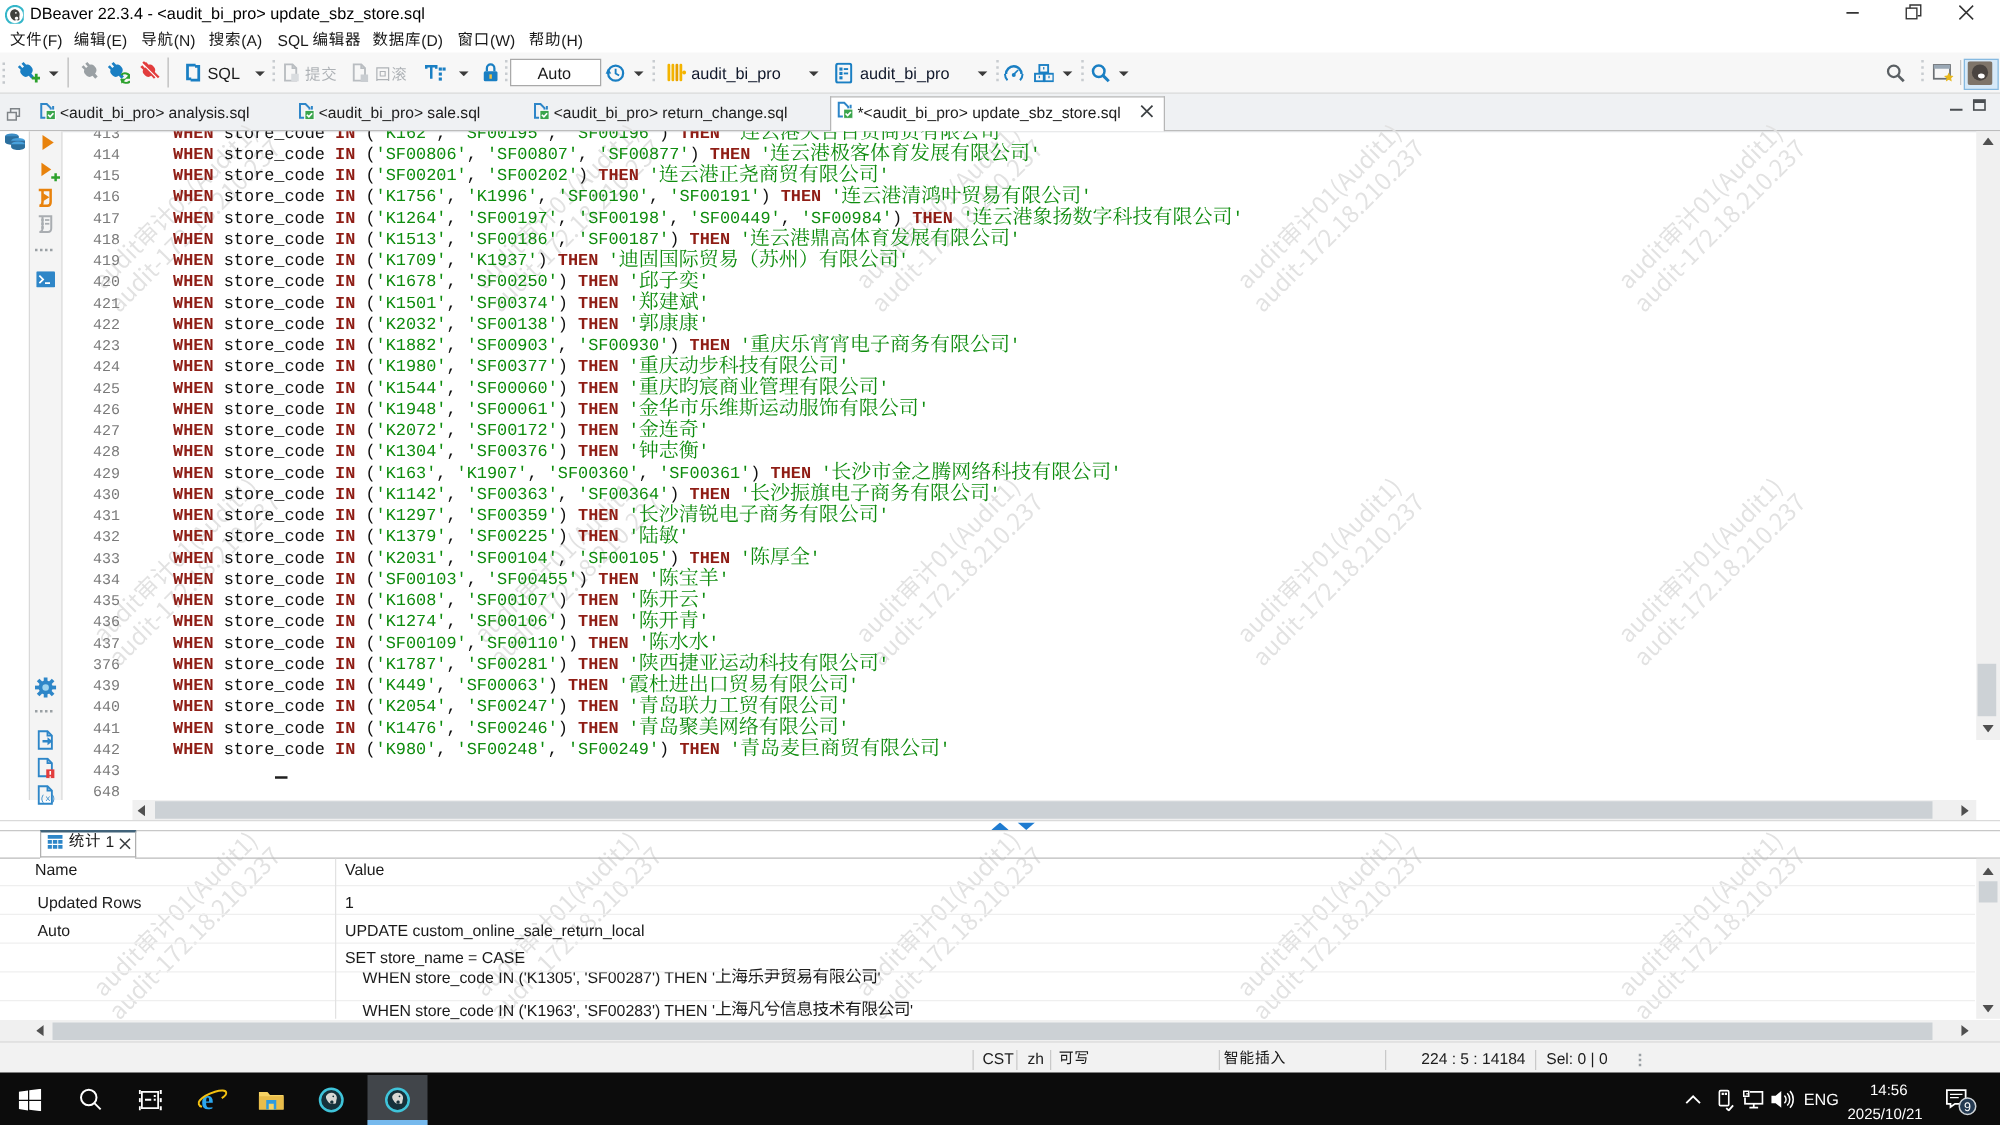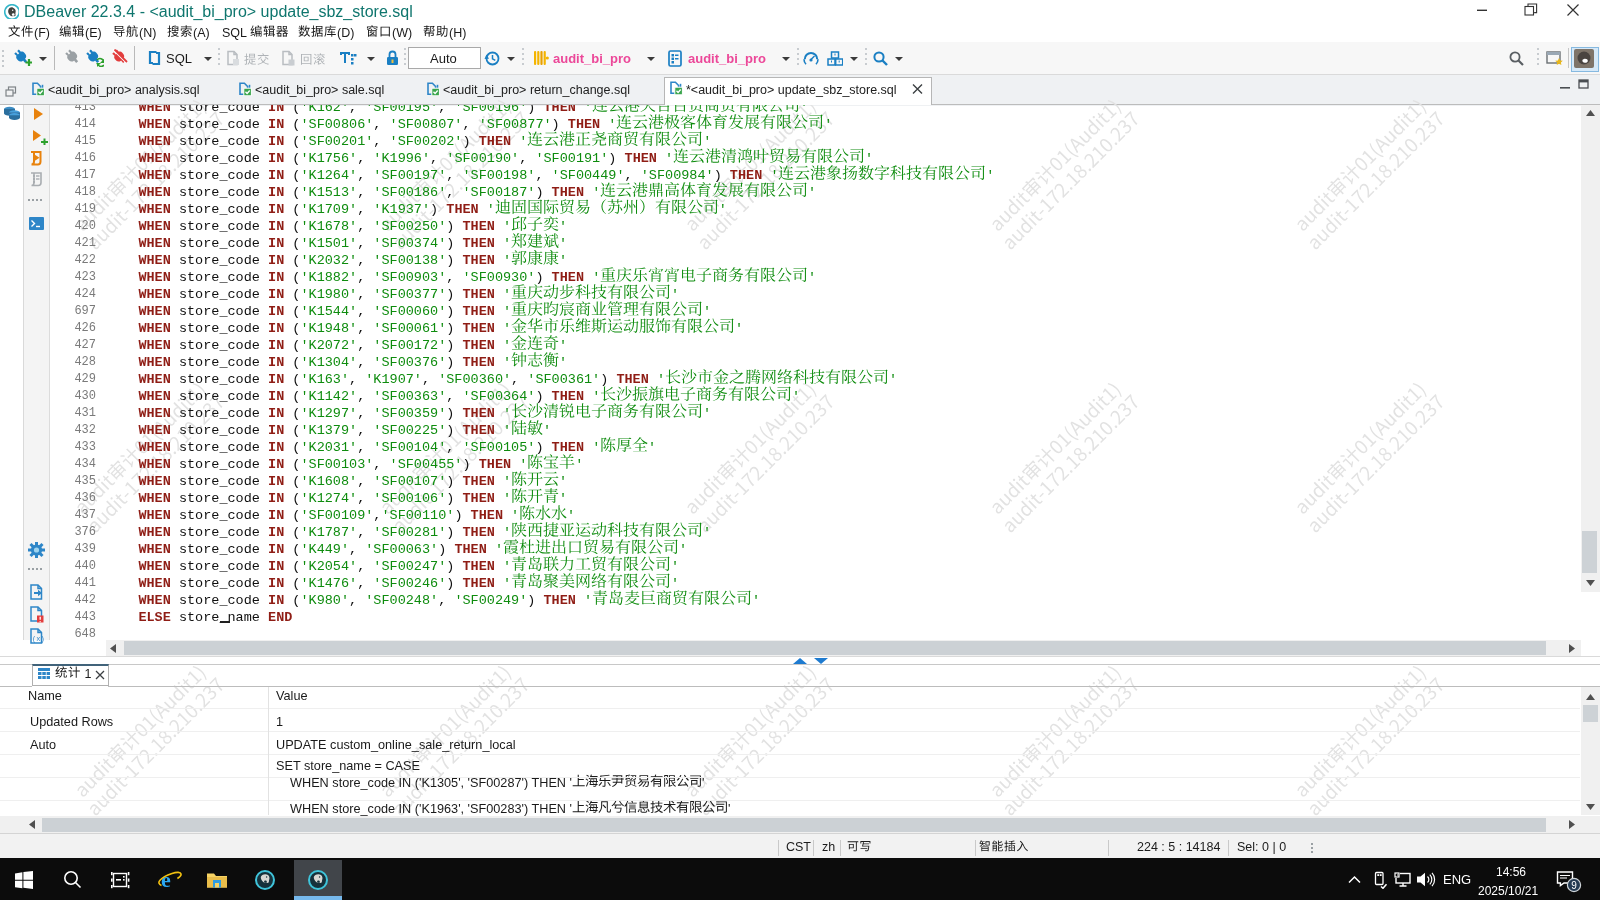--- a/index.html
+++ b/index.html
@@ -1,19 +1,19 @@
 <!DOCTYPE html>
 <html><head><meta charset="utf-8"><style>
 *{margin:0;padding:0;box-sizing:content-box}
 html,body{width:1600px;height:900px;overflow:hidden;background:#fff}
 body{font-family:"Liberation Sans",sans-serif;position:relative}
-.t1{position:absolute;left:24px;top:3px;font-size:16px;color:#0f766e}
+.t1{position:absolute;left:24px;top:3px;font-size:13px;color:#000000}
 .mi{position:absolute;top:25px;font-size:12.5px;color:#1a1a1a}
 .tt{position:absolute;font-size:13px;color:#1a1a1a}
-.tb{position:absolute;font-size:13px;font-weight:bold;color:#ec4899}
+.tb{position:absolute;font-size:13px;font-weight:normal;color:#0f172a}
 .tg{position:absolute;font-size:13px;color:#aeb2b6}
 .tab{position:absolute;top:83px;font-size:12.5px;color:#202020}
 .pt{position:absolute;font-size:12.5px;color:#1c1c1c}
 .gt{position:absolute;font-size:12.7px;color:#1a1a1a;white-space:pre}
 .sb{position:absolute;top:840px;font-size:12.5px;color:#1c1c1c}
 .tw{position:absolute;color:#fff;font-size:12px}
 #titlebar{position:absolute;left:0;top:0;width:1600px;height:22px;background:#fff}
 #menubar{position:absolute;left:0;top:22px;width:1600px;height:20px;background:#fff}
 #toolbar{position:absolute;left:0;top:42px;width:1600px;height:32px;background:#f7f7f7}
 #tabbar{position:absolute;left:0;top:74px;width:1600px;height:31px;background:#eff1f3;border-top:1px solid #dadada}
@@ -608,21 +608,21 @@
       <div class="rl">415</div>
       <div class="rl">416</div>
       <div class="rl">417</div>
       <div class="rl">418</div>
       <div class="rl">419</div>
       <div class="rl">420</div>
       <div class="rl">421</div>
       <div class="rl">422</div>
       <div class="rl">423</div>
       <div class="rl">424</div>
-      <div class="rl">697</div>
+      <div class="rl">425</div>
       <div class="rl">426</div>
       <div class="rl">427</div>
       <div class="rl">428</div>
       <div class="rl">429</div>
       <div class="rl">430</div>
       <div class="rl">431</div>
       <div class="rl">432</div>
       <div class="rl">433</div>
       <div class="rl">434</div>
       <div class="rl">435</div>
@@ -980,21 +980,21 @@
             <use href="#s5c9b" x="1000"></use>
             <use href="#s9ea6" x="2000"></use>
             <use href="#s5de8" x="3000"></use>
             <use href="#s5546" x="4000"></use>
             <use href="#s8d38" x="5000"></use>
             <use href="#s6709" x="6000"></use>
             <use href="#s9650" x="7000"></use>
             <use href="#s516c" x="8000"></use>
             <use href="#s53f8" x="9000"></use>
           </g>
-        </svg><span class="st" style="position:absolute;left:646.0px">'</span></div><div class="cl">    <b class="kw">ELSE</b> store_name <b class="kw">END</b></div></div>
+        </svg><span class="st" style="position:absolute;left:646.0px">'</span></div></div>
   </div>
 <div style="position:absolute;left:0;top:105px;width:23px;height:535px;background:#fff;border-right:1px solid #d9d9d9"></div>
 <svg style="position:absolute;left:3px;top:106px" width="18" height="15" viewBox="0 0 18 15">
     <g>
       <ellipse cx="6.5" cy="3" rx="5.5" ry="2.2" fill="#3c8dc5"></ellipse>
       <path fill="#2b6f9e" d="M1 3h11v4.5c0 1.2-2.5 2.2-5.5 2.2S1 8.7 1 7.5z"></path>
       <ellipse cx="11.5" cy="6.5" rx="5.5" ry="2.2" fill="#48a1dc"></ellipse>
       <path fill="#336f9e" d="M6 6.5h11V11c0 1.2-2.5 2.2-5.5 2.2S6 12.2 6 11z"></path>
       <ellipse cx="11.5" cy="9.3" rx="5.5" ry="2.2" fill="#48a1dc"></ellipse>
       <path fill="#2b6f9e" d="M6 9.3h11v2.5c0 1.2-2.5 2.2-5.5 2.2S6 13 6 11.8z"></path>

